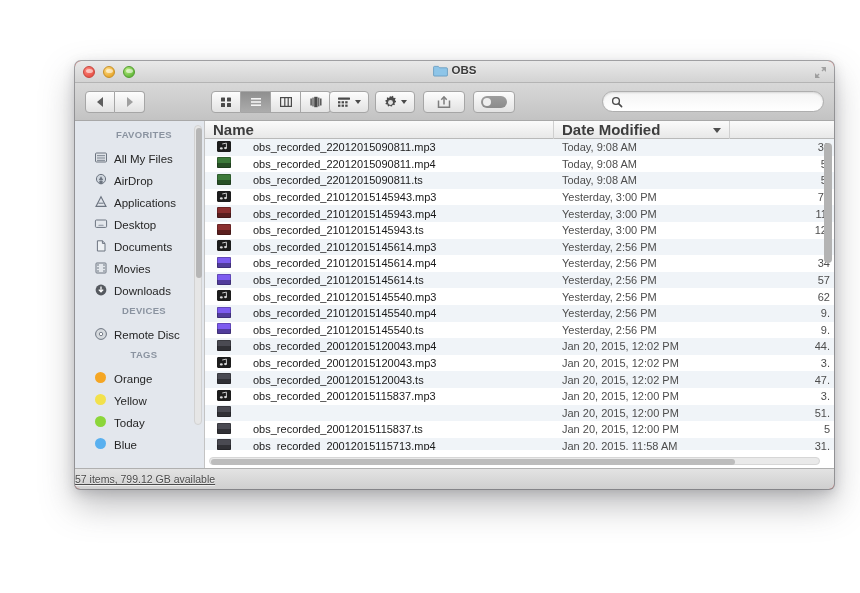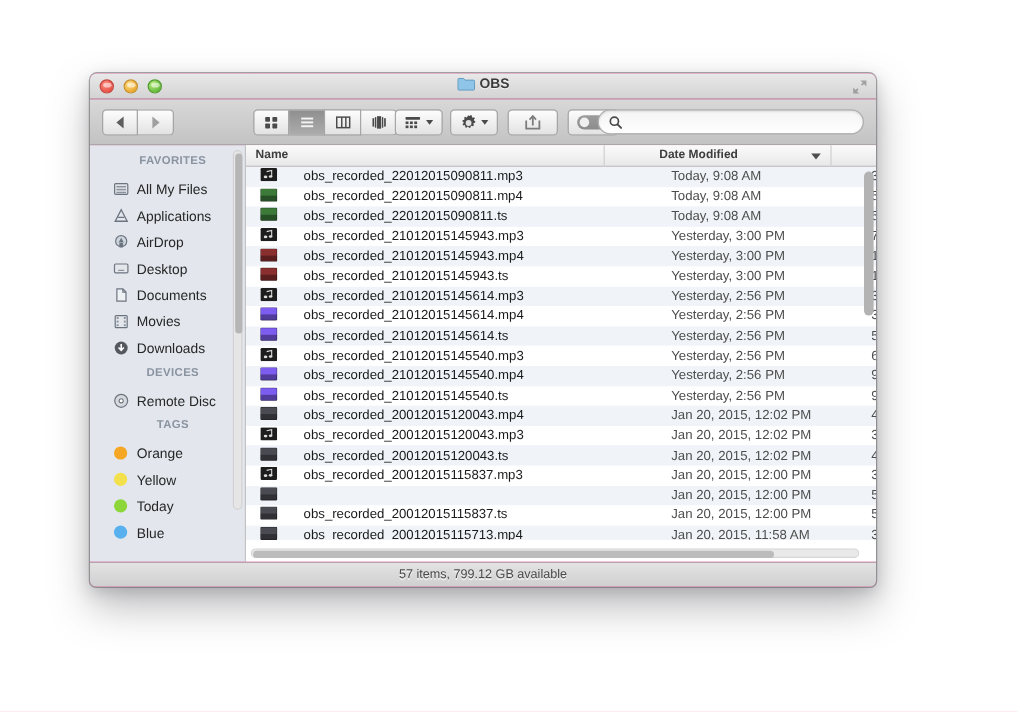--- a/index.html
+++ b/index.html
@@ -7,23 +7,23 @@
     width: 860px; height: 593px;
     background: #ffffff;
     font-family: "Liberation Sans", sans-serif;
     overflow: hidden;
   }
   #page { position: relative; width: 860px; height: 593px; background: #fff; }
 
   
   .window {
     position: absolute; left: 75px; top: 61px;
-    width: 655px; height: 428px;
+    width: 759px; height: 428px;
     border-radius: 6px 6px 5px 5px;
-    background: #ec4899;
+    background: #b91c1c;
     box-shadow: 0 16px 34px rgba(90,90,95,0.40),
                 0 4px 12px rgba(90,90,95,0.26),
                 0 0 0 1px rgba(100,100,104,0.55);
     overflow: hidden;
   }
 
   
   .titlebar {
     position: relative; height: 22px;
     background: linear-gradient(#e9e9e9, #d3d3d3);
@@ -146,21 +146,21 @@
     position: absolute; left: 1px; top: 2px; width: 6px; height: 150px;
     background: #b6b6b6; border-radius: 3px;
   }
 
   
   .filelist { flex: 1; background: #fff; position: relative; overflow: hidden; }
   .col-head {
     display: flex; height: 18px; 
     background: linear-gradient(#fbfbfb, #e8e8e8);
     border-bottom: 1px solid #b9b9b9;
-    font-size: 10px; font-weight: bold; color: #3d3d3d; gap: 37px;
+    font-size: 15px; font-weight: bold; color: #3d3d3d;
   }
   .ch-name { width: 349px; padding-left: 8px; border-right: 1px solid #cfcfcf; height: 18px; line-height: 18px; }
   .ch-date { width: 176px; padding-left: 8px; border-right: 1px solid #cfcfcf; height: 18px; line-height: 18px; position: relative; }
   .ch-size { flex: 1; height: 18px; }
   .sort-caret {
     position: absolute; right: 8px; top: 7px;
     width: 0; height: 0; border-left: 4px solid transparent; border-right: 4px solid transparent;
     border-top: 5px solid #4e4e4e;
   }
 
@@ -179,22 +179,22 @@
   .h-scroll {
     position: absolute; left: 4px; right: 14px; bottom: 3px; height: 8px;
     background: #e9e9e9; border-radius: 4px; border: 1px solid #d6d6d6;
   }
   .h-thumb { position: absolute; left: 1px; top: 1px; width: 86%; height: 6px; background: #bcbcbc; border-radius: 3px; }
 
   
   .statusbar {
     height: 21px; background: linear-gradient(#e3e3e3, #cfcfcf);
     border-top: 1px solid #b0b0b0;
-    display: flex; align-items: center; justify-content: center;
-    font-size: 10.5px; color: #4a4a4a; text-shadow: 0 1px 0 rgba(255,255,255,0.65);
+    display: flex; align-items: center; justify-content: flex-start;
+    font-size: 10.5px; color: #4a4a4a; text-shadow: 0 1px 0 rgba(255,255,255,0.65); text-decoration: underline;
   }
 </style>
 </head>
 <body>
 
 <div id="page">
   <div class="window">
 
     <div class="titlebar">
       <div class="lights">
@@ -311,35 +311,35 @@
                   <rect x="3" y="4" width="8" height="1.2" fill="#8b939e"></rect>
                   <rect x="3" y="6.4" width="8" height="1.2" fill="#8b939e"></rect>
                   <rect x="3" y="8.8" width="8" height="1.2" fill="#8b939e"></rect>
                 </svg>
               </span>
               <span class="sb-label">All My Files</span>
             </div>
             <div class="sb-item">
               <span class="sb-icon">
                 <svg width="14" height="14" viewBox="0 0 14 14">
-                  <path d="M7 1.8 L12 11.4 H2 Z" fill="none" stroke="#6c7480" stroke-width="1.1"></path>
-                  <path d="M4.4 8.2 H9.6" stroke="#6c7480" stroke-width="1"></path>
-                </svg>
-              </span>
-              <span class="sb-label">Applications</span>
-            </div>
-            <div class="sb-item">
-              <span class="sb-icon">
-                <svg width="14" height="14" viewBox="0 0 14 14">
                   <circle cx="7" cy="6" r="4.6" fill="#cfd6de" stroke="#6c7480" stroke-width="1"></circle>
                   <path d="M7 3.2 L9.2 7 H4.8 Z" fill="#6c7480"></path>
                   <rect x="5.4" y="7.6" width="3.2" height="3.6" rx="0.6" fill="#6c7480"></rect>
                 </svg>
               </span>
               <span class="sb-label">AirDrop</span>
+            </div>
+            <div class="sb-item">
+              <span class="sb-icon">
+                <svg width="14" height="14" viewBox="0 0 14 14">
+                  <path d="M7 1.8 L12 11.4 H2 Z" fill="none" stroke="#6c7480" stroke-width="1.1"></path>
+                  <path d="M4.4 8.2 H9.6" stroke="#6c7480" stroke-width="1"></path>
+                </svg>
+              </span>
+              <span class="sb-label">Applications</span>
             </div>
             <div class="sb-item">
               <span class="sb-icon">
                 <svg width="14" height="14" viewBox="0 0 14 14">
                   <rect x="1.4" y="3" width="11.2" height="7.4" rx="1" fill="#e3e7ec" stroke="#6c7480" stroke-width="1"></rect>
                   <rect x="4.4" y="7.8" width="5.2" height="1" rx="0.5" fill="#8b939e"></rect>
                 </svg>
               </span>
               <span class="sb-label">Desktop</span>
             </div>

